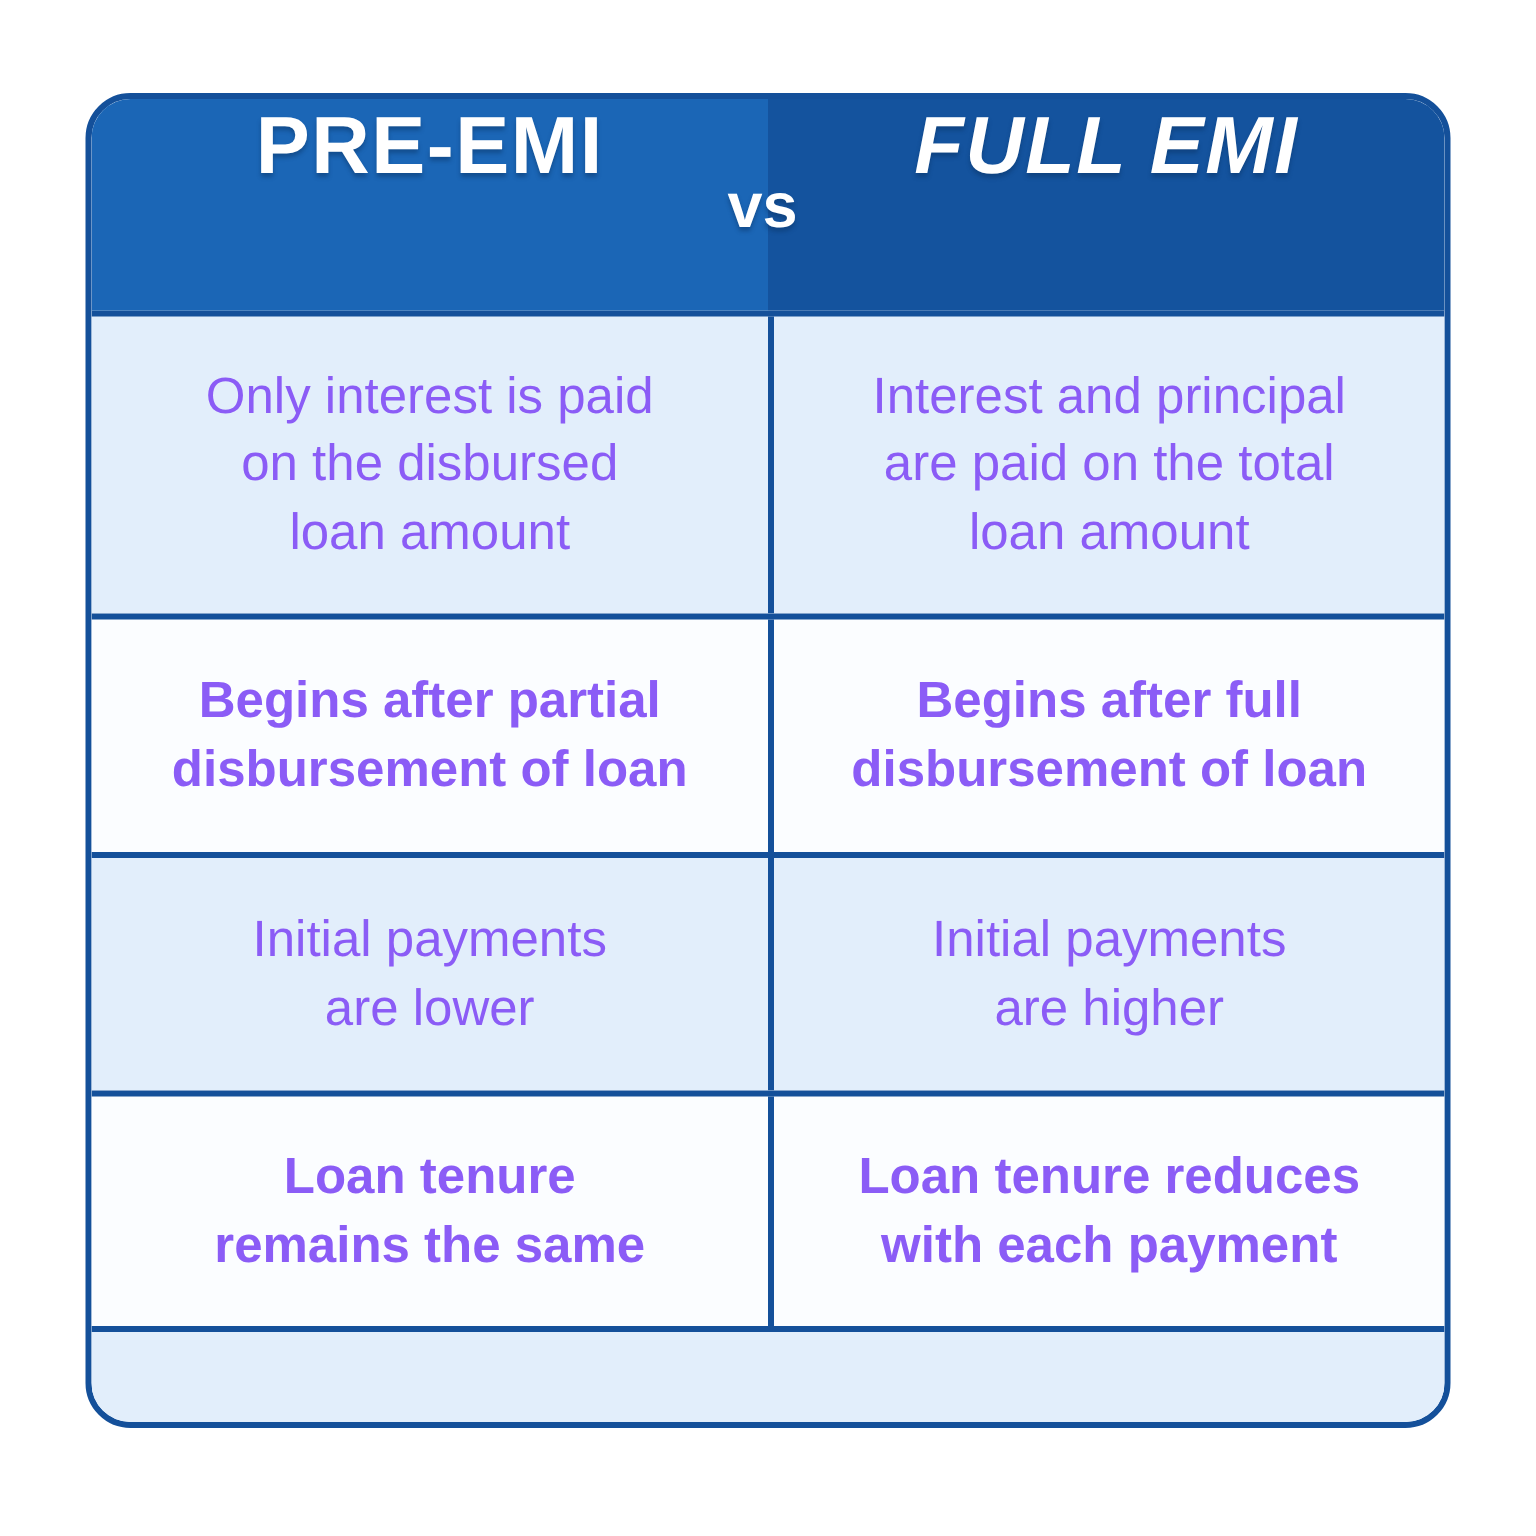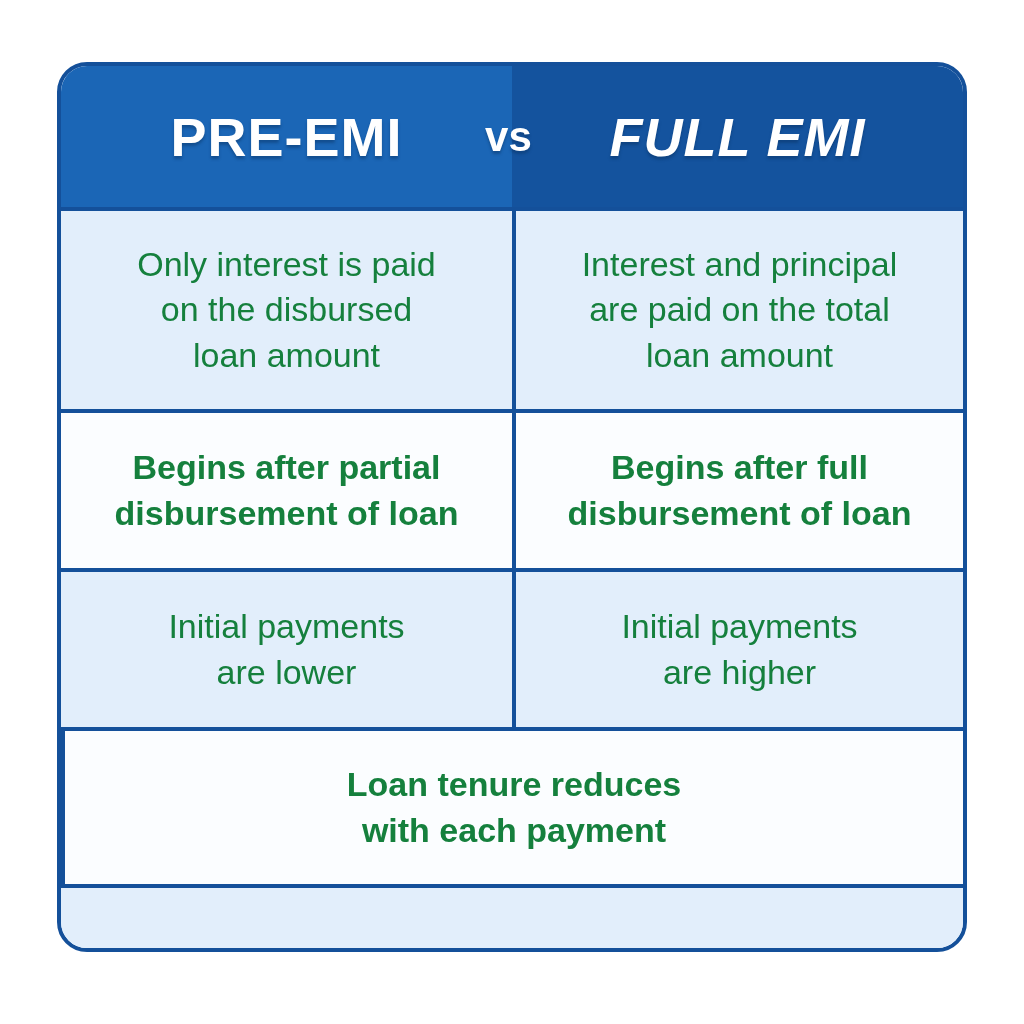--- a/index.html
+++ b/index.html
@@ -32,21 +32,21 @@
   }
   .header {
     position: relative;
     display: flex;
     height: 141px;
     flex: 0 0 141px;
   }
   .header-half {
     flex: 1 1 50%;
     display: flex;
-    align-items: center;
+    align-items: flex-start;
     justify-content: center;
   }
   .header-left  { background: #1b66b6; }
   .header-right { background: #14539e; font-style: italic; }
   .header-title {
     color: #ffffff;
     font-size: 54px;
     font-weight: 800;
     letter-spacing: 1px;
     text-shadow: 0 3px 3px rgba(8, 49, 96, 0.45);
@@ -70,21 +70,21 @@
   .row-1 { flex: 0 0 198px; }
   .row-2 { flex: 0 0 155px; }
   .row-3 { flex: 0 0 155px; }
   .row-4 { flex: 0 0 153px; }
   .cell {
     flex: 1 1 50%;
     display: flex;
     align-items: center;
     justify-content: center;
     text-align: center;
-    color: #15803d;
+    color: #8b5cf6;
     font-size: 34px;
     line-height: 1.33;
     white-space: pre-line;
     padding: 8px 14px;
     box-sizing: border-box;
   }
   .cell-right {
     border-left: 4px solid #14509a;
   }
   .footer {
@@ -126,20 +126,22 @@
     </div>
 
     <div class="row row-3 row-alt">
       <div class="cell cell-left">Initial payments
 are lower</div>
       <div class="cell cell-right">Initial payments
 are higher</div>
     </div>
 
     <div class="row row-4 row-lite">
+      <div class="cell cell-left">Loan tenure
+remains the same</div>
       <div class="cell cell-right">Loan tenure reduces
 with each payment</div>
     </div>
 
     <div class="footer"></div>
 
   </div>
 </div>
 
 </body></html>

